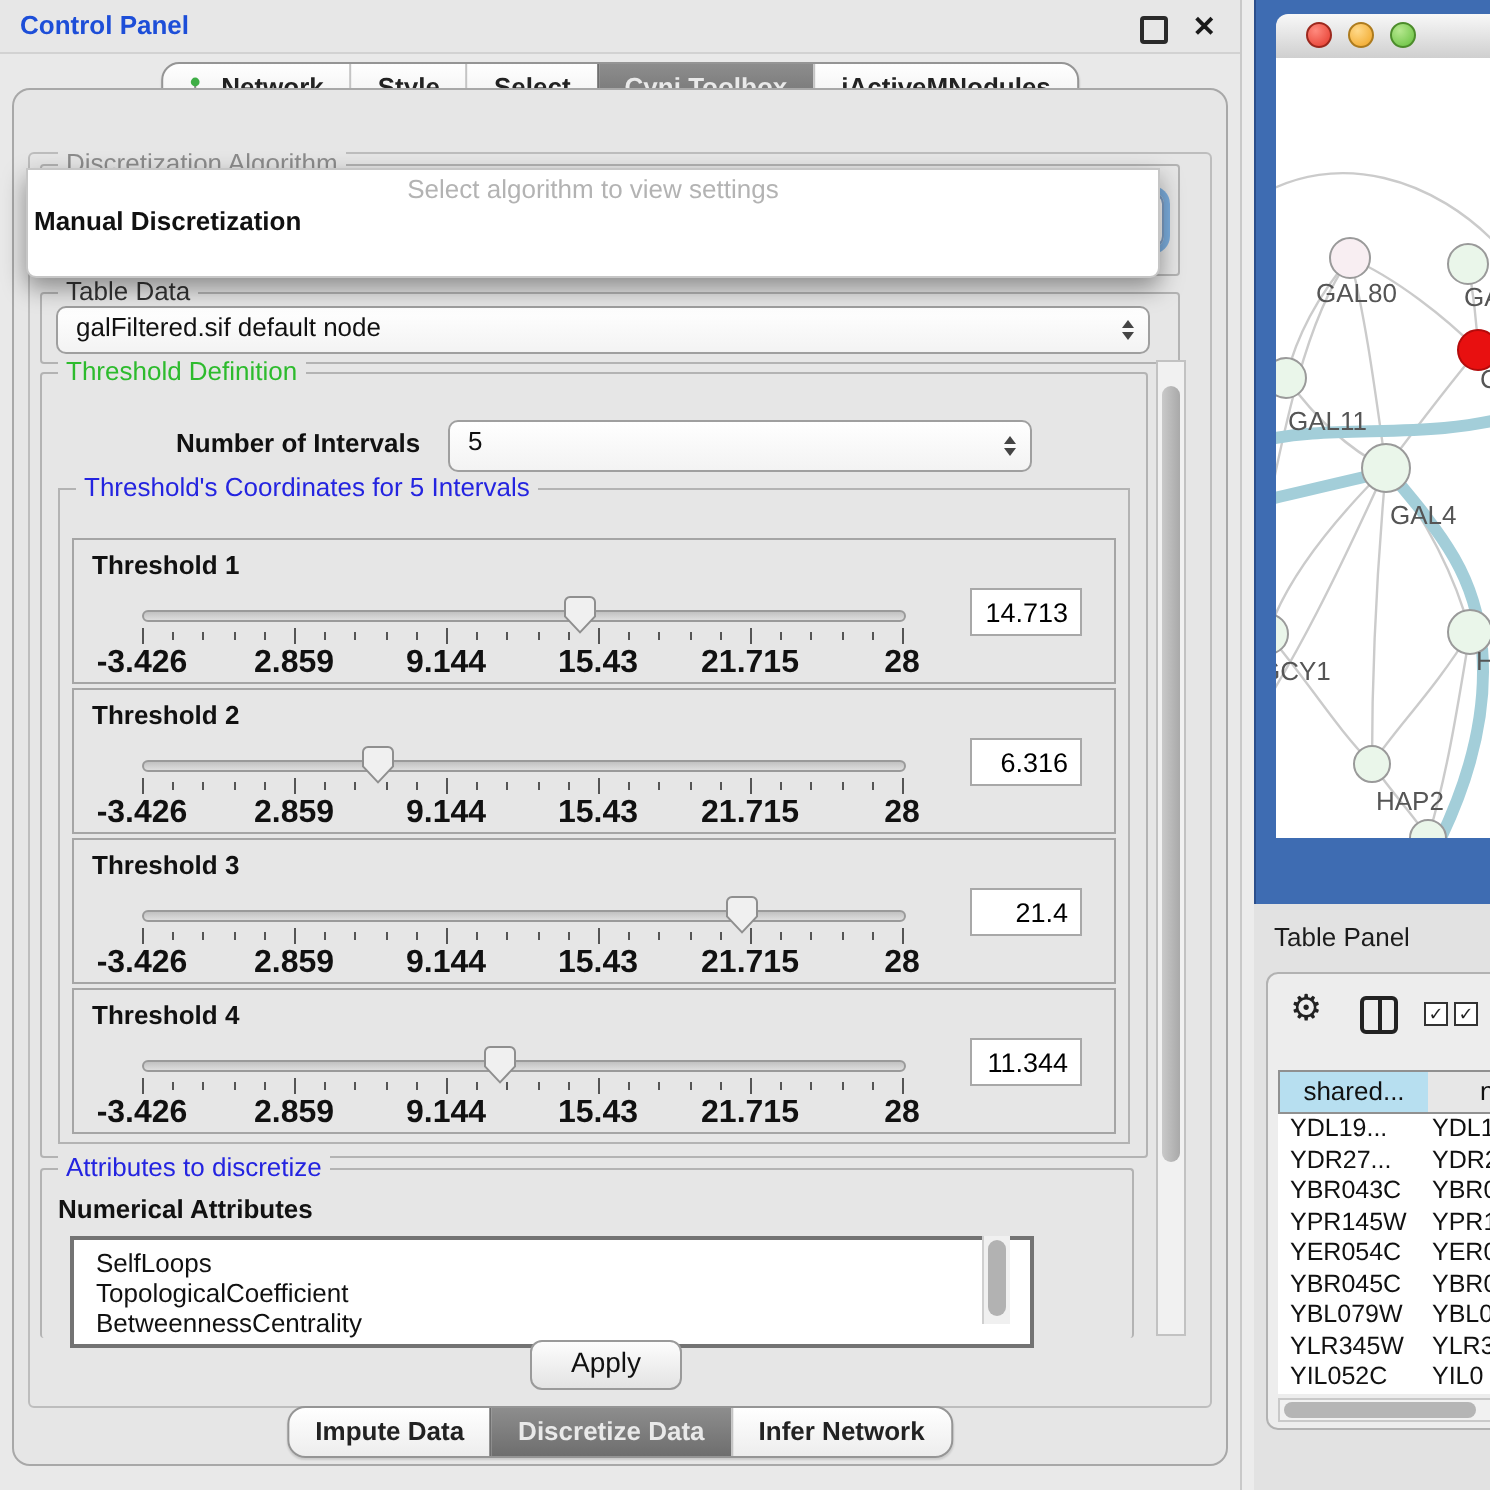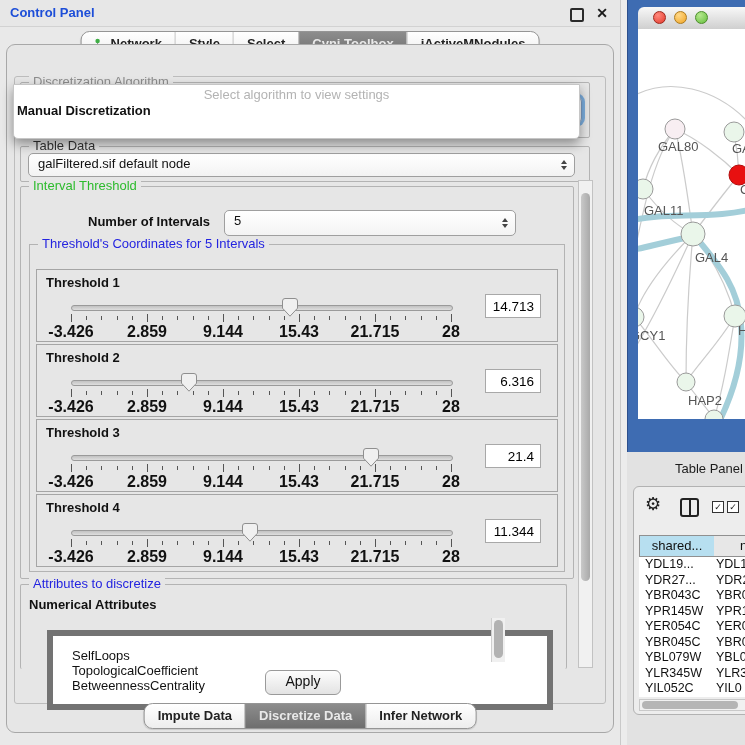--- a/index.html
+++ b/index.html
@@ -57,22 +57,22 @@
   .tick{position:absolute;top:2px;width:1px;height:4px;background:#555;}
   .tick.major{top:0;height:8px;}
   .tick-labels{position:absolute;left:0;top:25px;width:100%;height:12px;}
   .tick-labels span{position:absolute;transform:translateX(-50%);font-size:16px;font-weight:700;color:#111;white-space:nowrap;}
   .thumb{position:absolute;top:0;width:16px;height:19px;}
   .th-value{position:absolute;left:448px;top:24px;width:56px;height:24px;border:1px solid #a8a8a8;background:#ffffff;
             font-family:"Liberation Sans",sans-serif;font-size:13.5px;text-align:right;padding:0 6px 0 0;box-sizing:border-box;}
   
   #attr-group{left:20px;top:584px;width:545px;height:84px;border-bottom:none;}
   #attr-subtitle{position:absolute;left:8px;top:12px;font-size:13px;font-weight:700;}
-  #attr-list{position:absolute;left:14px;top:33px;width:470px;height:44px;background:#fff;border:6px solid #737373;
-             overflow:hidden;margin:12px;padding:12px;list-style:none;}
+  #attr-list{position:absolute;left:14px;top:33px;width:470px;height:44px;background:#fff;border:2px solid #737373;
+             overflow:hidden;margin:0;padding:4px;list-style:none;}
   #attr-list li{font-size:13px;line-height:15px;padding-left:7px;}
   #attr-scrollbar{position:absolute;right:0;top:0;width:13px;height:100%;background:#f0f0f0;border-left:1px solid #cfcfcf;}
   #attr-scroll-thumb{position:absolute;left:2px;top:2px;width:9px;height:38px;border-radius:5px;background:#b2b2b2;}
   
   #main-scrollbar{position:absolute;left:578px;top:180px;width:15px;height:488px;background:#f1f1f1;border:1px solid #c2c2c2;box-sizing:border-box;}
   #main-scroll-thumb{position:absolute;left:2px;top:12px;width:9px;height:388px;border-radius:6px;
                      background:linear-gradient(90deg,#c9c9c9,#a9a9a9);}
   #apply-button{position:absolute;left:265px;top:670px;width:74px;height:23px;background:linear-gradient(#fdfdfd,#e3e3e3);
                 border:1px solid #9a9a9a;border-radius:6px;font-size:14px;text-align:center;line-height:21px;}
   
@@ -80,21 +80,21 @@
   #net-titlebar{position:absolute;left:10px;top:7px;right:0;height:22px;background:linear-gradient(#f8f8f8,#cfcfcf);
                 border-bottom:1px solid #8f8f8f;border-radius:6px 0 0 0;}
   .light{position:absolute;top:4px;width:13px;height:13px;border-radius:50%;box-sizing:border-box;}
   #light-close{left:15px;background:radial-gradient(circle at 35% 30%,#ff8a7e,#e4382b);border:1px solid #9c281d;}
   #light-min{left:36px;background:radial-gradient(circle at 35% 30%,#ffd98a,#f0a423);border:1px solid #ad7b1e;}
   #light-zoom{left:57px;background:radial-gradient(circle at 35% 30%,#b6e88f,#64bf3c);border:1px solid #4c8c2b;}
   #net-canvas{position:absolute;left:10px;top:29px;right:0;height:390px;background:#ffffff;overflow:hidden;text-decoration:underline;}
   #net-svg text{font-family:"Liberation Sans",sans-serif;font-size:13px;fill:#555;}
   
   #table-panel{position:absolute;left:627px;top:452px;width:118px;height:293px;background:#e2e2e2;}
-  #tp-title{position:absolute;left:10px;top:9px;font-size:13px;color:#1c1c1c;margin-left:38px;}
+  #tp-title{position:absolute;left:10px;top:9px;font-size:13px;color:#1c1c1c;}
   #tp-inner{position:absolute;left:6px;top:34px;width:118px;height:227px;background:#ededed;border:1px solid #b2b2b2;border-radius:6px 0 0 6px;}
   #gear-icon{position:absolute;left:11px;top:6px;font-size:18px;color:#222;}
   #split-icon{position:absolute;left:46px;top:11px;width:15px;height:15px;border:2px solid #222;border-radius:3px;}
   #split-icon:after{content:"";position:absolute;left:50%;top:0;width:2px;height:100%;background:#222;transform:translateX(-50%);}
   .cbx{position:absolute;top:14px;width:10px;height:10px;border:1.5px solid #333;font-size:9px;line-height:10px;text-align:center;color:#222;background:#fff;}
   #cbx1{left:78px;} #cbx2{left:93px;}
   .hcell{position:absolute;top:48px;height:22px;box-sizing:border-box;border:1px solid #909090;font-size:13px;line-height:20px;}
   #hcell-0{left:5px;width:76px;background:#b7dff0;text-align:center;}
   #hcell-1{left:80px;width:60px;background:#e7e7e7;border-left:none;padding-left:26px;}
   #tp-rows{position:absolute;left:5px;top:70px;width:113px;height:140px;background:#fff;overflow:hidden;}
@@ -165,21 +165,21 @@
     </div>
     <div class="combo" id="table-data-combo">
       <span class="val">galFiltered.sif default node</span>
       <span class="spin">
           <i class="up"></i>
           <i class="dn"></i>
         </span>
     </div>
 
     <div class="group" id="interval-group">
-      <span class="group-title t-green">Interval Threshold</span>
+      <span class="group-title t-green">Threshold Definition</span>
       <div id="thresholds-group">
         <span class="group-title t-blue">Threshold's Coordinates for 5 Intervals</span>
         <div id="threshold-panels">
   <div class="th-panel" style="top: 24px;">
     <div class="th-label">Threshold 1</div>
     <div class="th-slider">
       <div class="track"></div>
       <div class="ticks">
                   <i class="tick major" style="left: 0%;"></i>
                   <i class="tick" style="left: 4%;"></i>

